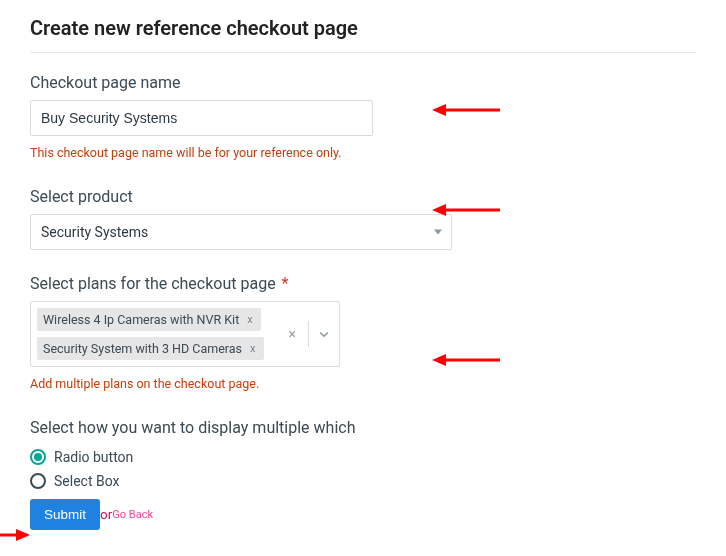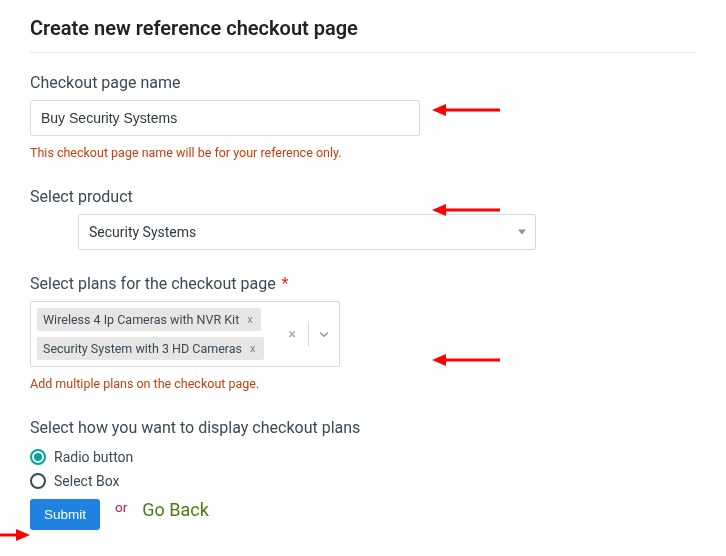--- a/index.html
+++ b/index.html
@@ -37,34 +37,33 @@
   }
   .req { color: #d93025; margin-left: 2px; }
   .help {
     font-size: 12.5px;
     color: #c2410c;
     margin-top: 8px;
     line-height: 1.5;
     max-width: 420px;
   }
   .text-input {
-    width: 390px;
+    width: 343px;
     height: 36px;
     border: 1px solid #d8dcde;
     border-radius: 2px;
     padding: 0 10px;
     font-size: 14px;
     color: #2f3941;
     background: #fff;
     outline: none;
   }
   .select-wrap {
     position: relative;
-    width: 458px;
-    margin-left: 48px;
+    width: 422px;
   }
   .select-input {
     width: 100%;
     height: 36px;
     border: 1px solid #d8dcde;
     border-radius: 2px;
     padding: 0 30px 0 10px;
     font-size: 14px;
     color: #2f3941;
     background: #fff;
@@ -162,36 +161,37 @@
     width: 8px; height: 8px;
     background: #04a59b;
     border-radius: 50%;
   }
   .radio .dot { display: none; }
   .radio.selected .dot { display: block; }
   .radio-label { font-size: 14px; color: #3b4a54; }
 
   .actions {
     display: flex;
-    gap: 15px;
+    align-items: center;
+    gap: 0;
   }
   .btn-primary {
     background: #1f81e0;
     color: #fff;
     border: none;
     border-radius: 3px;
     padding: 8px 14px;
     font-size: 13.5px;
     font-weight: 500;
     cursor: pointer;
   }
   .or { color: #be185d; font-size: 13.5px; }
   .link-back {
-    color: #4d7c0f;
-    font-size: 18px;
+    color: #ec4899;
+    font-size: 11px;
     cursor: pointer;
   }
 
   
   .arrow {
     position: absolute;
     pointer-events: none;
   }
   .arrow svg { display: block; }
 
@@ -243,21 +243,21 @@
           <svg viewBox="0 0 16 16">
               <path d="M3 6 L8 11 L13 6"></path>
             </svg>
         </span>
       </div>
     </div>
     <div class="help">Add multiple plans on the checkout page.</div>
   </div>
 
   <div class="field" style="margin-bottom:10px;">
-    <div class="label" style="margin-bottom:12px;">Select how you want to display checkout plans</div>
+    <div class="label" style="margin-bottom:12px;">Select how you want to display multiple which</div>
 
     <div class="radio-row">
       <span class="radio selected">
           <span class="dot"></span>
         </span>
       <span class="radio-label">Radio button</span>
     </div>
     <div class="radio-row">
       <span class="radio"></span>
       <span class="radio-label">Select Box</span>

